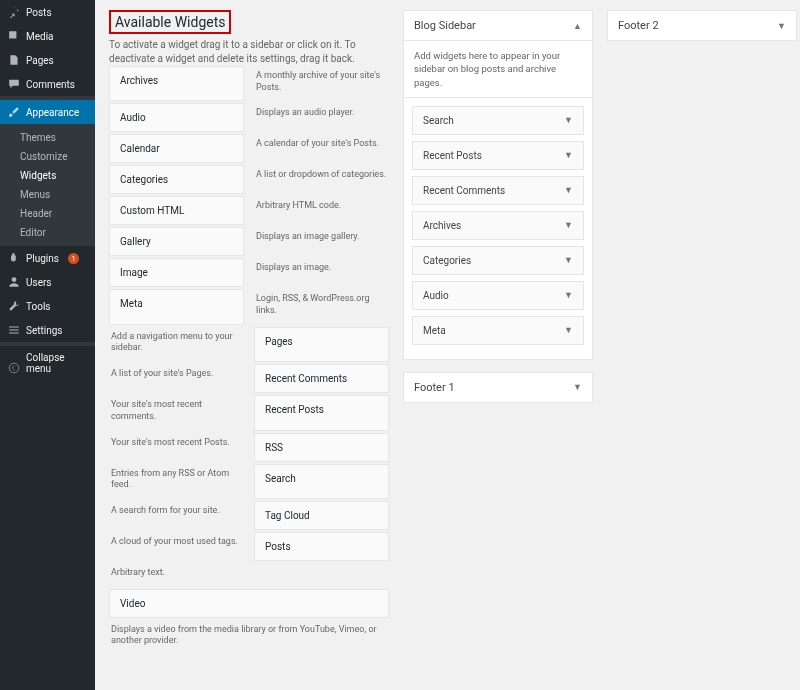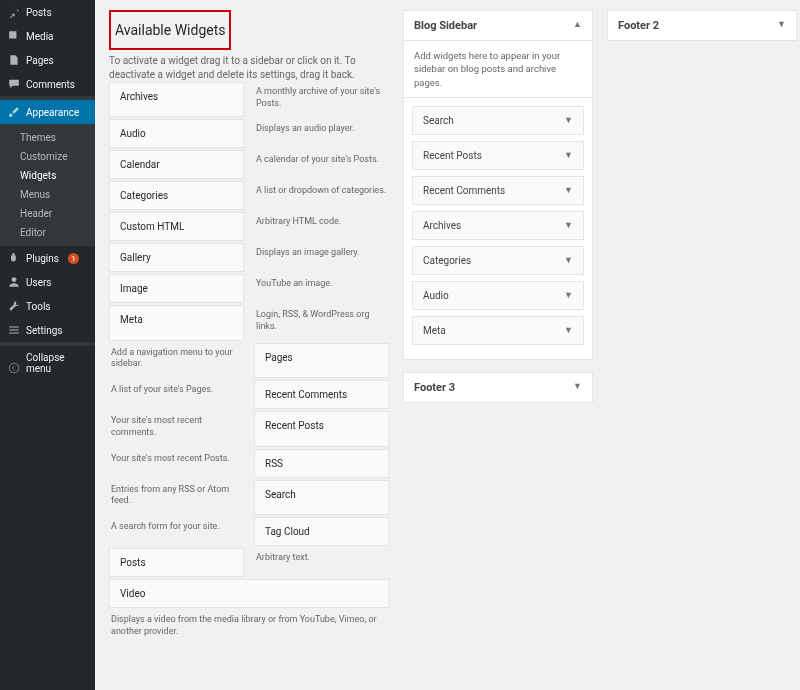--- a/index.html
+++ b/index.html
@@ -12,27 +12,27 @@
 .menu-item .icon{width:12px;height:12px;display:inline-flex;align-items:center;justify-content:center;opacity:.7}
 .submenu{background:#32373c;padding:4px 0}
 .submenu-item{padding:4px 8px 4px 20px;color:#b4b9be;cursor:pointer;font-size:10px}
 .submenu-item.current{color:#fff;font-weight:400}
 .badge{background:#d54e21;color:#fff;border-radius:50%;width:11px;height:11px;display:inline-flex;align-items:center;justify-content:center;font-size:8px;margin-left:3px}
 .sep{height:4px;background:#32373c;margin:0}
 .content{flex:1;padding:10px 14px;display:flex;gap:14px}
 .col-left{width:280px;flex-shrink:0}
 .col-mid{width:190px;flex-shrink:0}
 .col-right{width:190px;flex-shrink:0}
-h2.section-title{font-size:14px;font-weight:400;color:#23282d;padding:10px 4px;border:2px solid #cc0000;display:inline-block;margin-bottom:4px}
+h2.section-title{font-size:14px;font-weight:400;color:#23282d;padding:2px 4px;border:2px solid #cc0000;display:inline-block;margin-bottom:4px}
 .section-desc{color:#666;font-size:10px;line-height:1.4}
 .widget-grid{display:grid;grid-template-columns:1fr 1fr;gap:0 10px}
 .widget-box{background:#fafafa;border:1px solid #e5e5e5;padding:8px 10px;font-size:10px;color:#23282d;cursor:move;margin-bottom:2px}
 .widget-desc{color:#666;font-size:9px;padding:4px 2px 10px;line-height:1.3}
 .widget-full{grid-column:1/-1}
-.area-header{background:#fff;border:1px solid #e5e5e5;padding:8px 10px;display:flex;justify-content:space-between;align-items:flex-start;font-size:11px;font-weight:700;cursor:pointer}
+.area-header{background:#fff;border:1px solid #e5e5e5;padding:8px 10px;display:flex;justify-content:space-between;align-items:center;font-size:11px;font-weight:400;cursor:pointer}
 .area-desc{color:#666;font-size:9.5px;padding:8px 10px;background:#fff;border:1px solid #e5e5e5;border-top:none;line-height:1.4}
 .area-body{background:#fff;border:1px solid #e5e5e5;border-top:none;padding:8px}
 .area-widget{background:#fafafa;border:1px solid #e5e5e5;padding:8px 10px;margin-bottom:6px;display:flex;justify-content:space-between;align-items:center;font-size:10px;cursor:pointer}
 .caret{font-size:9px;color:#72777c}
 .mt{margin-top:12px}
 svg{width:12px;height:12px;fill:currentColor}
 </style>
 </head>
 <body>
 
@@ -144,35 +144,36 @@
           <div class="widget-desc">Displays an audio player.</div>
           <div class="widget-box">Calendar</div>
           <div class="widget-desc">A calendar of your site's Posts.</div>
           <div class="widget-box">Categories</div>
           <div class="widget-desc">A list or dropdown of categories.</div>
           <div class="widget-box">Custom HTML</div>
           <div class="widget-desc">Arbitrary HTML code.</div>
           <div class="widget-box">Gallery</div>
           <div class="widget-desc">Displays an image gallery.</div>
           <div class="widget-box">Image</div>
-          <div class="widget-desc">YouTube an image.</div>
+          <div class="widget-desc">Displays an image.</div>
           <div class="widget-box">Meta</div>
           <div class="widget-desc">Login, RSS, &amp; WordPress.org links.</div>
           <div class="widget-desc">Add a navigation menu to your sidebar.</div>
           <div class="widget-box">Pages</div>
           <div class="widget-desc">A list of your site's Pages.</div>
           <div class="widget-box">Recent Comments</div>
           <div class="widget-desc">Your site's most recent comments.</div>
           <div class="widget-box">Recent Posts</div>
           <div class="widget-desc">Your site's most recent Posts.</div>
           <div class="widget-box">RSS</div>
           <div class="widget-desc">Entries from any RSS or Atom feed.</div>
           <div class="widget-box">Search</div>
           <div class="widget-desc">A search form for your site.</div>
           <div class="widget-box">Tag Cloud</div>
+          <div class="widget-desc">A cloud of your most used tags.</div>
           <div class="widget-box">Posts</div>
           <div class="widget-desc">Arbitrary text.</div>
           <div class="widget-box widget-full">Video</div>
           <div class="widget-desc widget-full">Displays a video from the media library or from YouTube, Vimeo, or another provider.</div>
         </div>
 
       
     </div>
 
     <div class="col-mid">
@@ -206,21 +207,21 @@
             <span>Audio</span>
             <span class="caret">▼</span>
           </div>
           <div class="area-widget">
             <span>Meta</span>
             <span class="caret">▼</span>
           </div>
         </div>
 
       <div class="area-header mt">
-        <span>Footer 3</span>
+        <span>Footer 1</span>
         <span class="caret">▼</span>
       </div>
     </div>
 
     <div class="col-right">
       <div class="area-header">
         <span>Footer 2</span>
         <span class="caret">▼</span>
       </div>
     </div>

